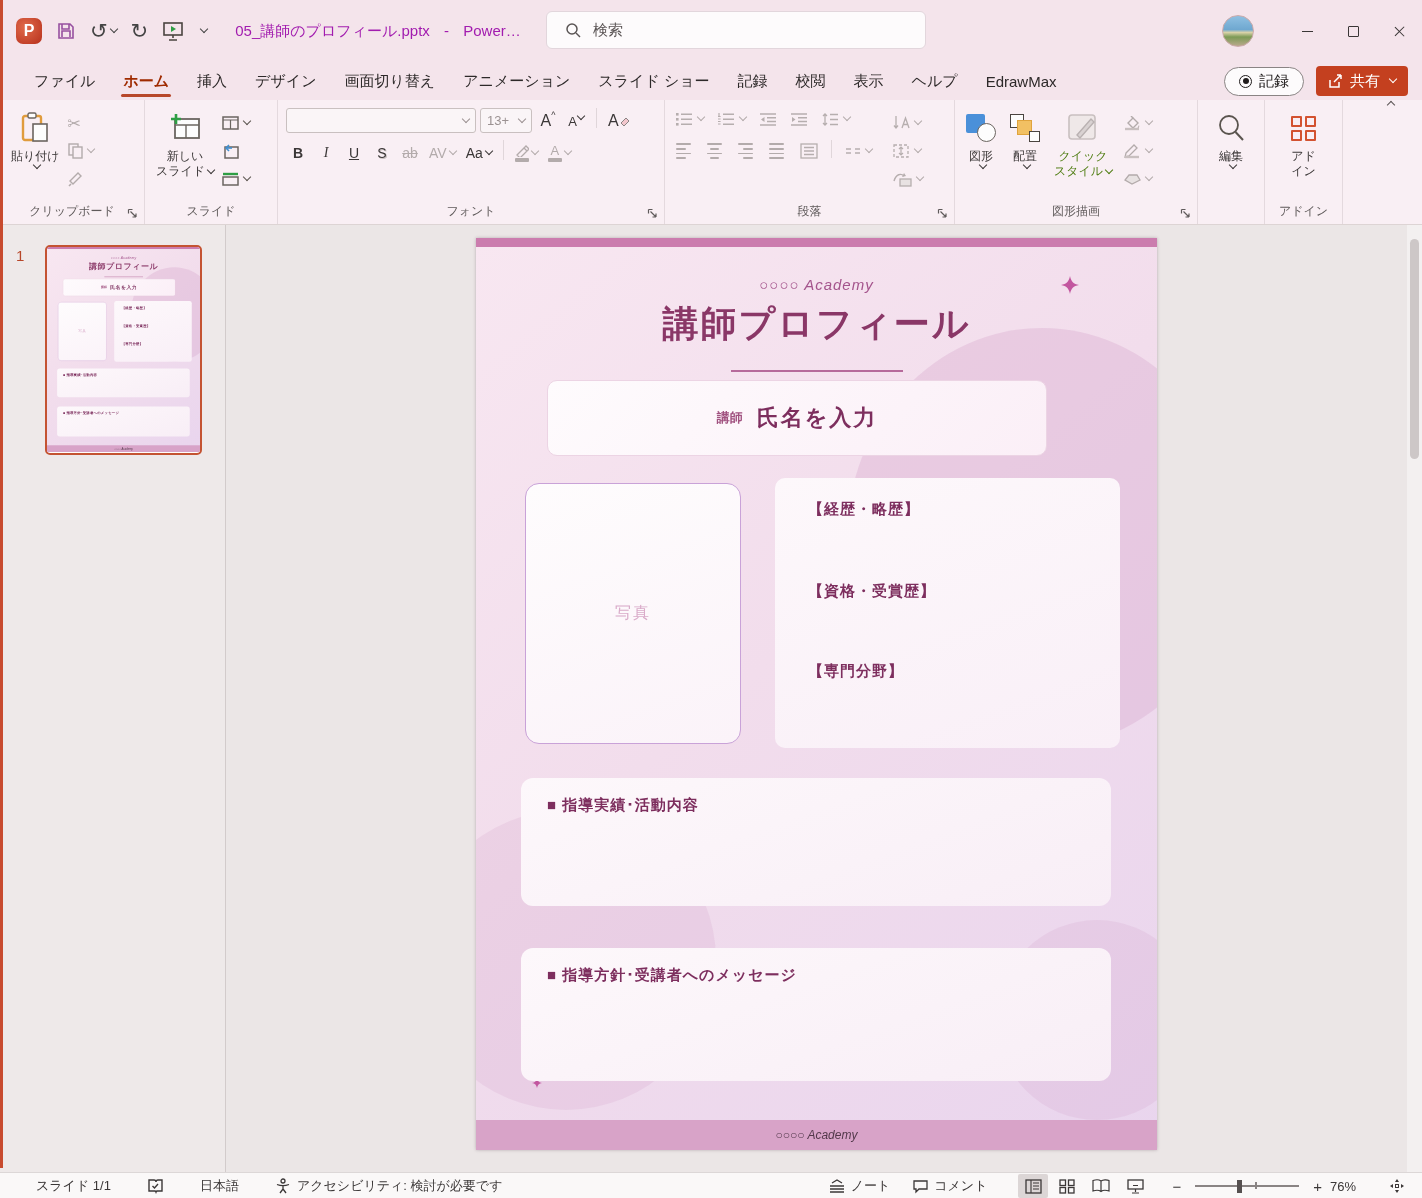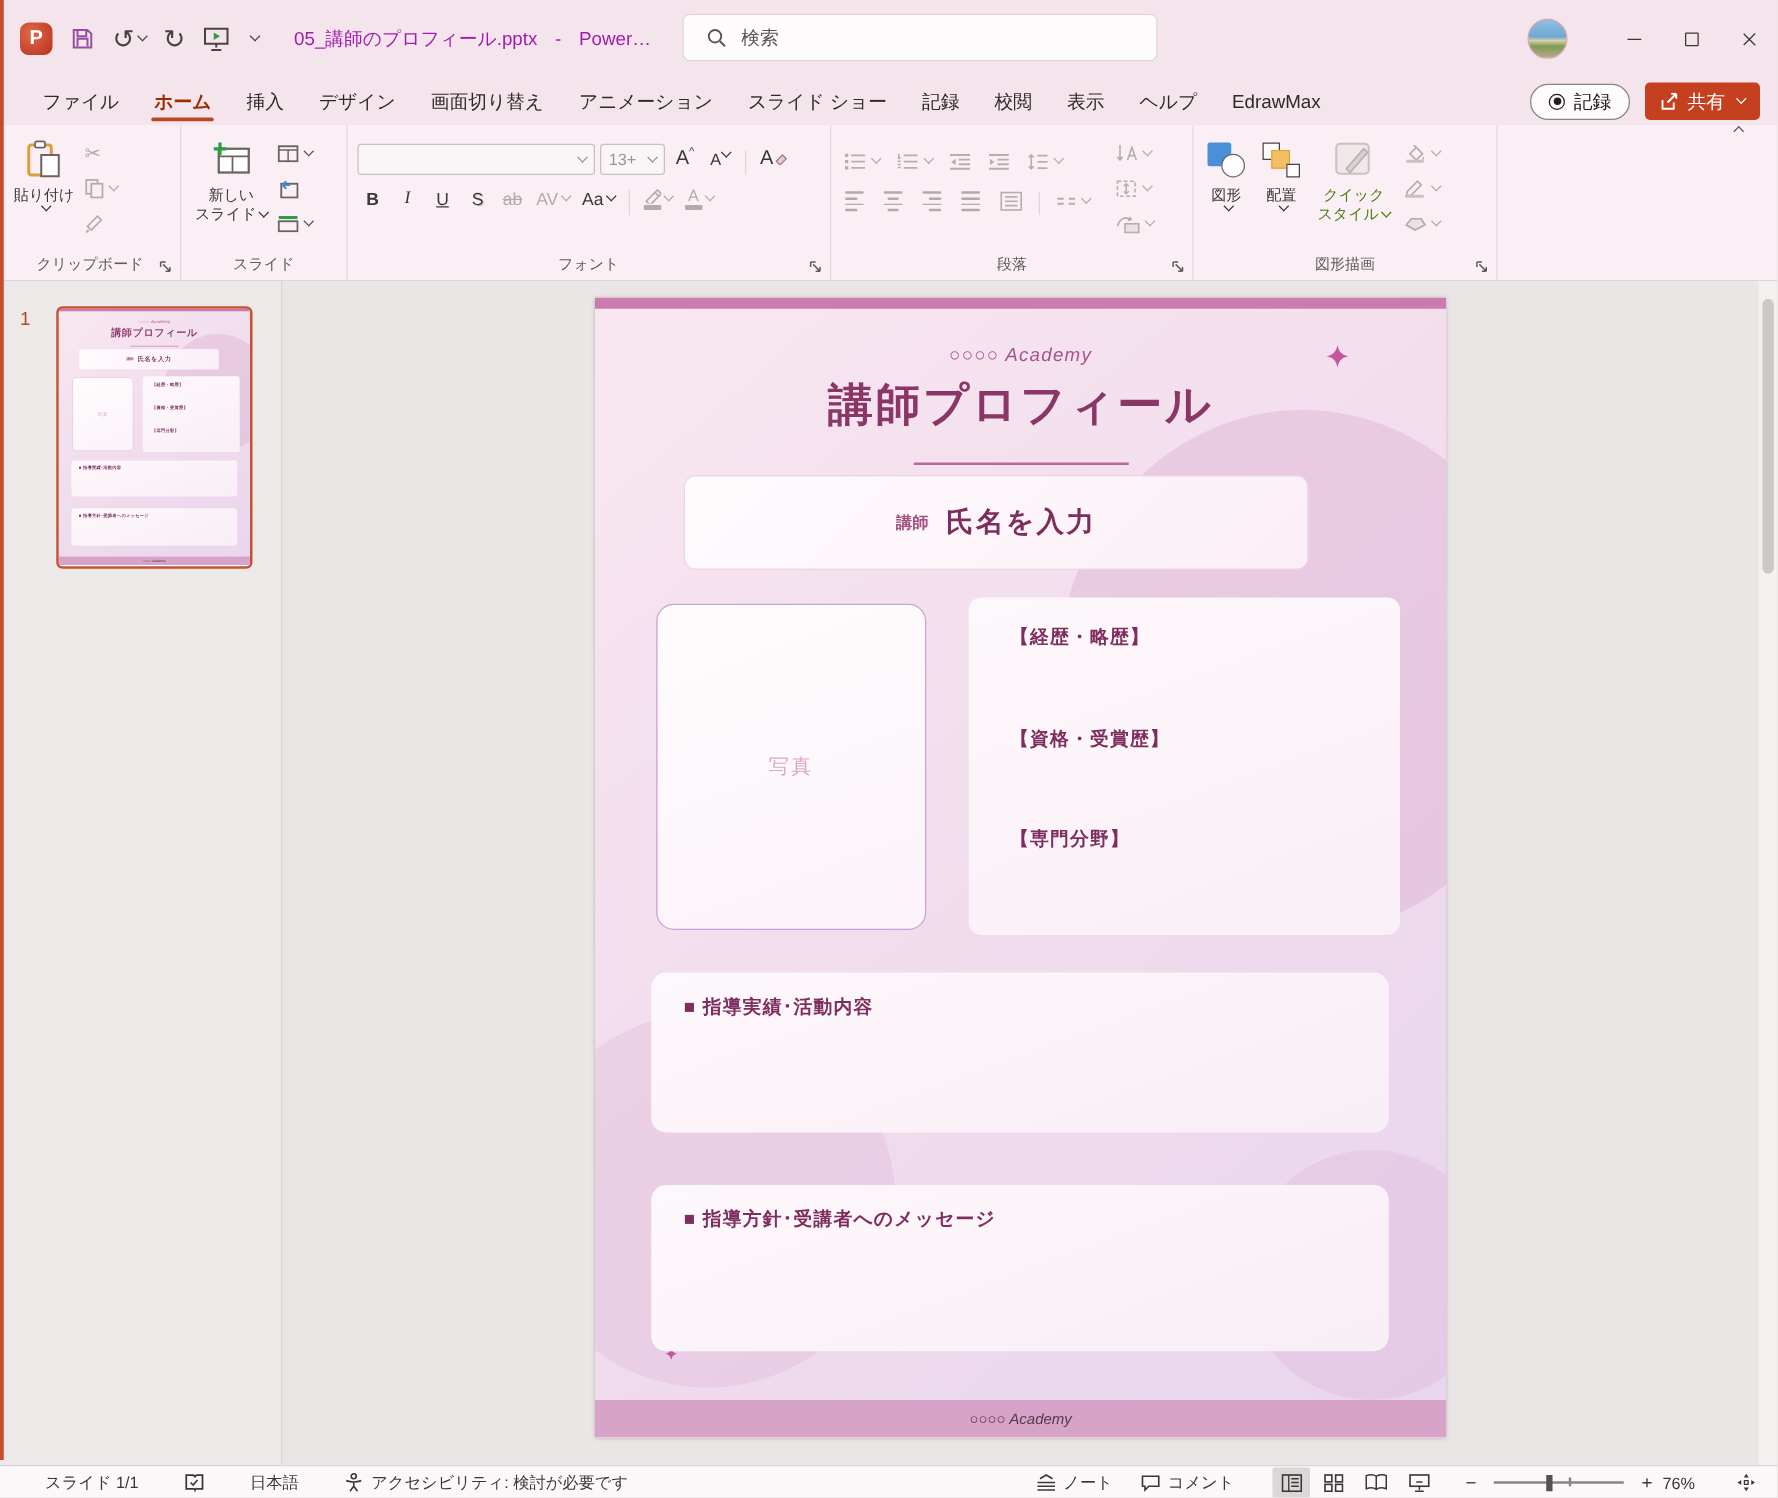--- a/index.html
+++ b/index.html
@@ -49,21 +49,21 @@
   .rgroup-content{display:flex;flex:1;padding:0 6px}
   .bigbtn{display:flex;flex-direction:column;align-items:center;justify-content:flex-start;font-size:12px;color:#3b3737;line-height:1.25;padding:2px 5px;border-radius:3px;text-align:center}
   .bigbtn .bicon{height:36px;display:flex;align-items:center;justify-content:center;margin-bottom:3px}
   .bigbtn.disabled{color:#4d7c0f}
   .smallcol{display:flex;flex-direction:column;justify-content:flex-start;gap:6px;padding-top:4px}
   .sbtn{height:22px;display:flex;align-items:center;gap:2px;color:#b3abab;padding:0 3px}
   .sbtn.en{color:#5a544e}
   .sep-v{width:1px;background:#e0d6da;margin:6px 4px}
 
   
-  .frow{display:flex;align-items:flex-end;gap:4px;height:32px}
+  .frow{display:flex;align-items:flex-start;gap:4px;height:32px}
   .combo{height:25px;border:1px solid #c9c0c0;background:#faf5f7;border-radius:3px;display:flex;align-items:center;justify-content:space-between;padding:0 6px;color:#9b9292;font-size:13px}
   .fbtn{min-width:24px;height:26px;display:flex;align-items:center;justify-content:center;font-size:14px;color:#3b3737;padding:0 3px}
   .fbtn.disabled{color:#b3abab}
   .glyph-underbar{display:flex;flex-direction:column;align-items:center;line-height:1}
   .glyph-underbar .bar{width:14px;height:4px;background:#b3abab;margin-top:1px;border-radius:1px}
 
   
   .lines{display:flex;flex-direction:column;gap:3px}
   .ln{height:1.6px;background:currentColor;border-radius:1px}
 
@@ -548,21 +548,52 @@
           <span class="chev"></span>
         </div>
       </div>
     </div>
     <div class="rgroup-label">図形描画</div>
     <svg class="launcher" width="11" height="11" viewBox="0 0 11 11">
         <path d="M1.5 1.5 h4 M1.5 1.5 v4 M3.5 3.5 l5.5 5.5 M9 9 h-3.5 M9 9 v-3.5" stroke="#5f5a5a" stroke-width="1.2" fill="none"></path>
       </svg>
   </div>
 
-
+  <div class="rgroup" style="width:67px">
+    <div class="rgroup-content" style="justify-content:center">
+      <div class="bigbtn">
+        <span class="bicon">
+          <svg width="30" height="30" viewBox="0 0 30 30">
+              <circle cx="13" cy="12" r="9" fill="none" stroke="#5a544e" stroke-width="1.8"></circle>
+              <path d="M19.5 19 L27 27" stroke="#5a544e" stroke-width="2"></path>
+            </svg>
+        </span>
+        <span>編集</span>
+        <span class="chev"></span>
+      </div>
+    </div>
+  </div>
+
+  <div class="rgroup" style="width:78px">
+    <div class="rgroup-content" style="justify-content:center">
+      <div class="bigbtn">
+        <span class="bicon">
+            <span class="addin-ic">
+              <div></div>
+              <div></div>
+              <div></div>
+              <div></div>
+            </span>
+          </span>
+        <span>アド</span>
+        <span>イン</span>
+      </div>
+    </div>
+    <div class="rgroup-label">アドイン</div>
+  </div>
 
   <span class="collapse-chev chev up"></span>
 </div>
 
 <div class="main">
   <aside class="thumbs">
     <div class="thumb-num">1</div>
     <div class="thumb">
       <div class="slide">
         <div class="slide-topbar"></div>

